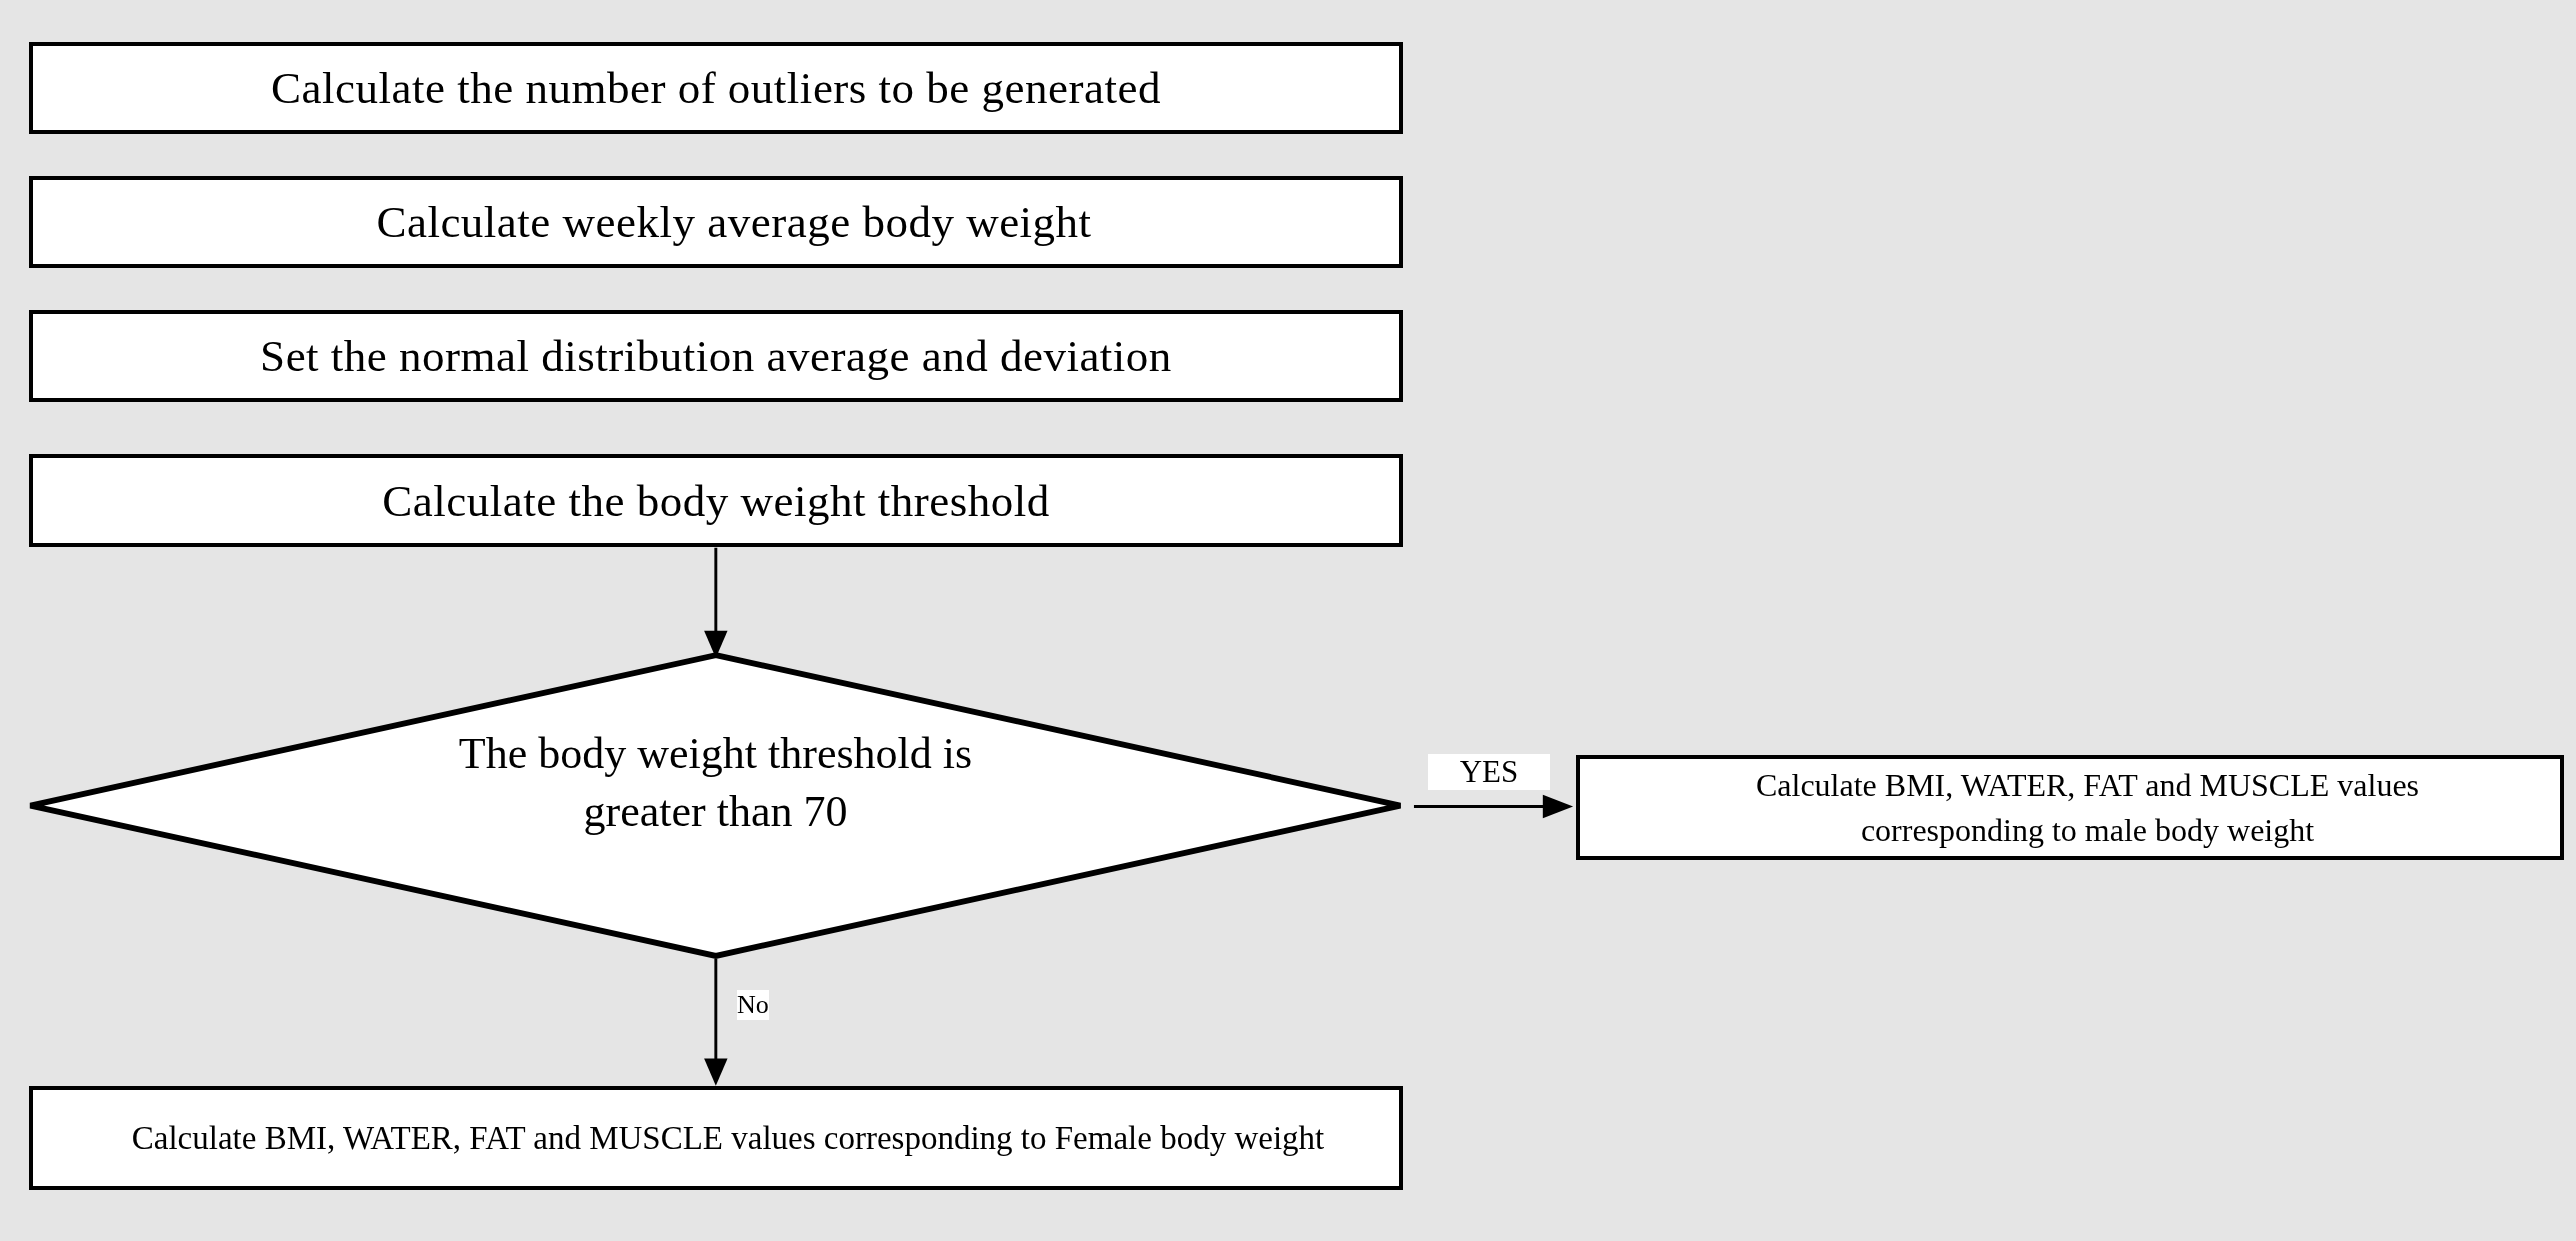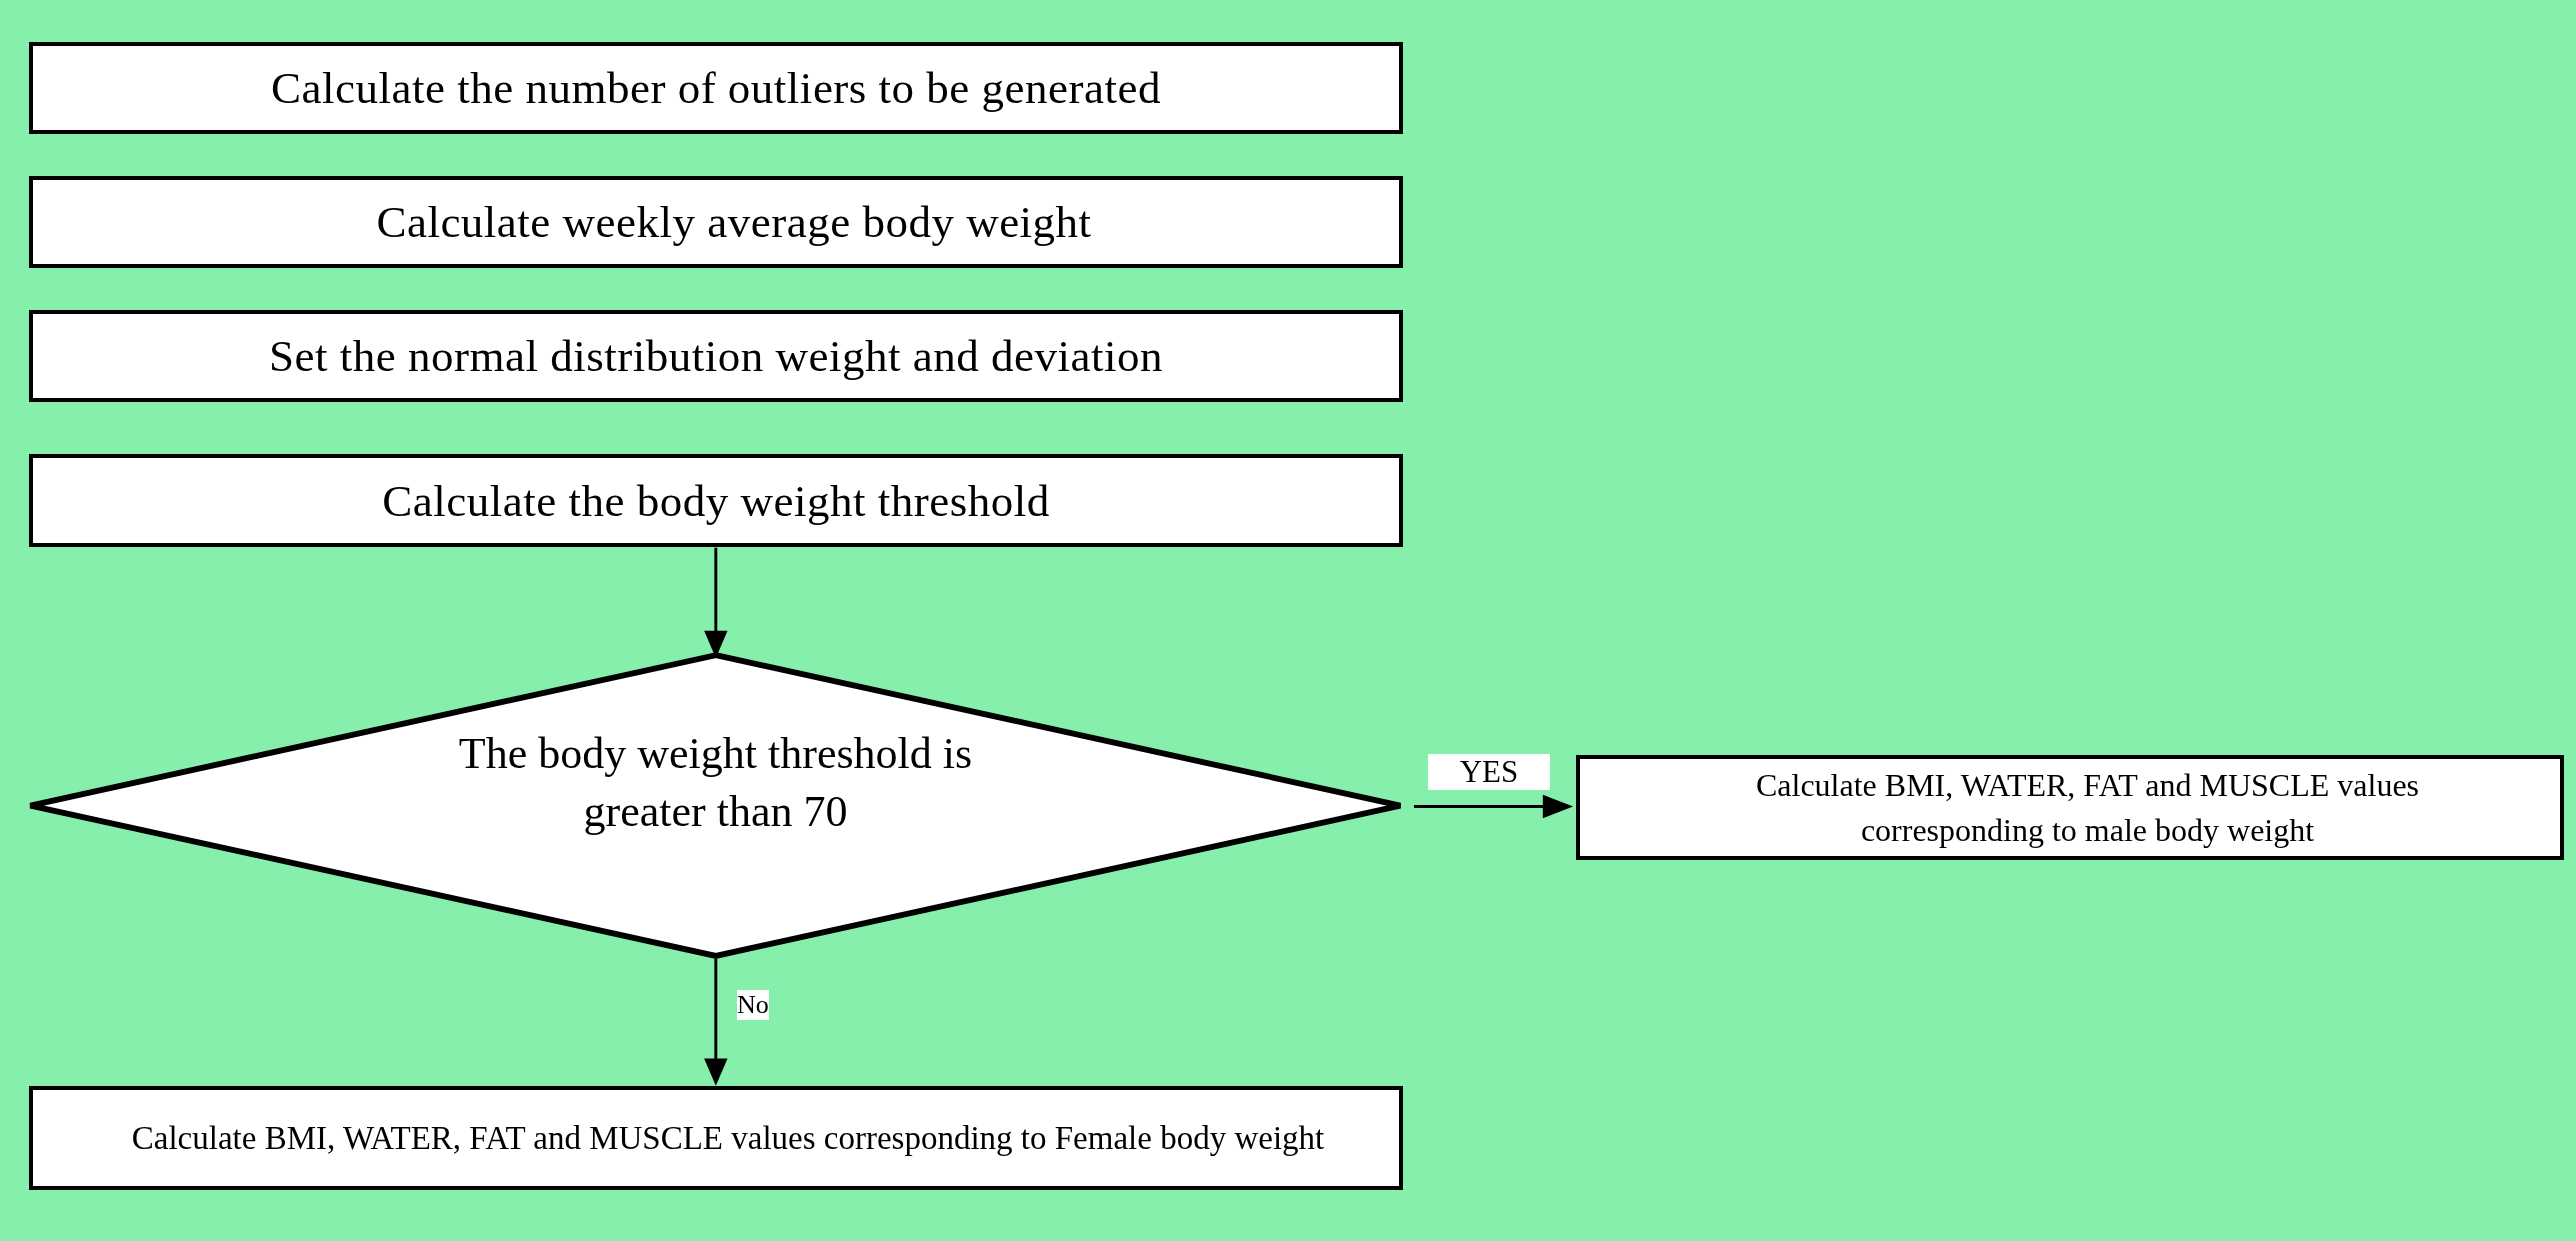--- a/index.html
+++ b/index.html
@@ -4,21 +4,21 @@
 <style>
   html, body {
     margin: 0;
     padding: 0;
     background: #ffffff;
   }
   .stage {
     position: relative;
     width: 2576px;
     height: 1241px;
-    background: #86efac;
+    background: #e5e5e5;
     font-family: "Liberation Serif", "DejaVu Serif", serif;
     color: #000000;
     overflow: hidden;
   }
   .links {
     position: absolute;
     left: 0;
     top: 0;
     width: 2576px;
     height: 1241px;
@@ -101,21 +101,21 @@
 
   <div class="pbox big-text box-step1">
     <span>Calculate the number of outliers to be generated</span>
   </div>
 
   <div class="pbox big-text box-step2">
     <span>Calculate weekly average body weight</span>
   </div>
 
   <div class="pbox big-text box-step3">
-    <span>Set the normal distribution weight and deviation</span>
+    <span>Set the normal distribution average and deviation</span>
   </div>
 
   <div class="pbox big-text box-step4">
     <span>Calculate the body weight threshold</span>
   </div>
 
   <div class="diamond-label">
     <div>The body weight threshold is</div>
     <div>greater than 70</div>
   </div>

